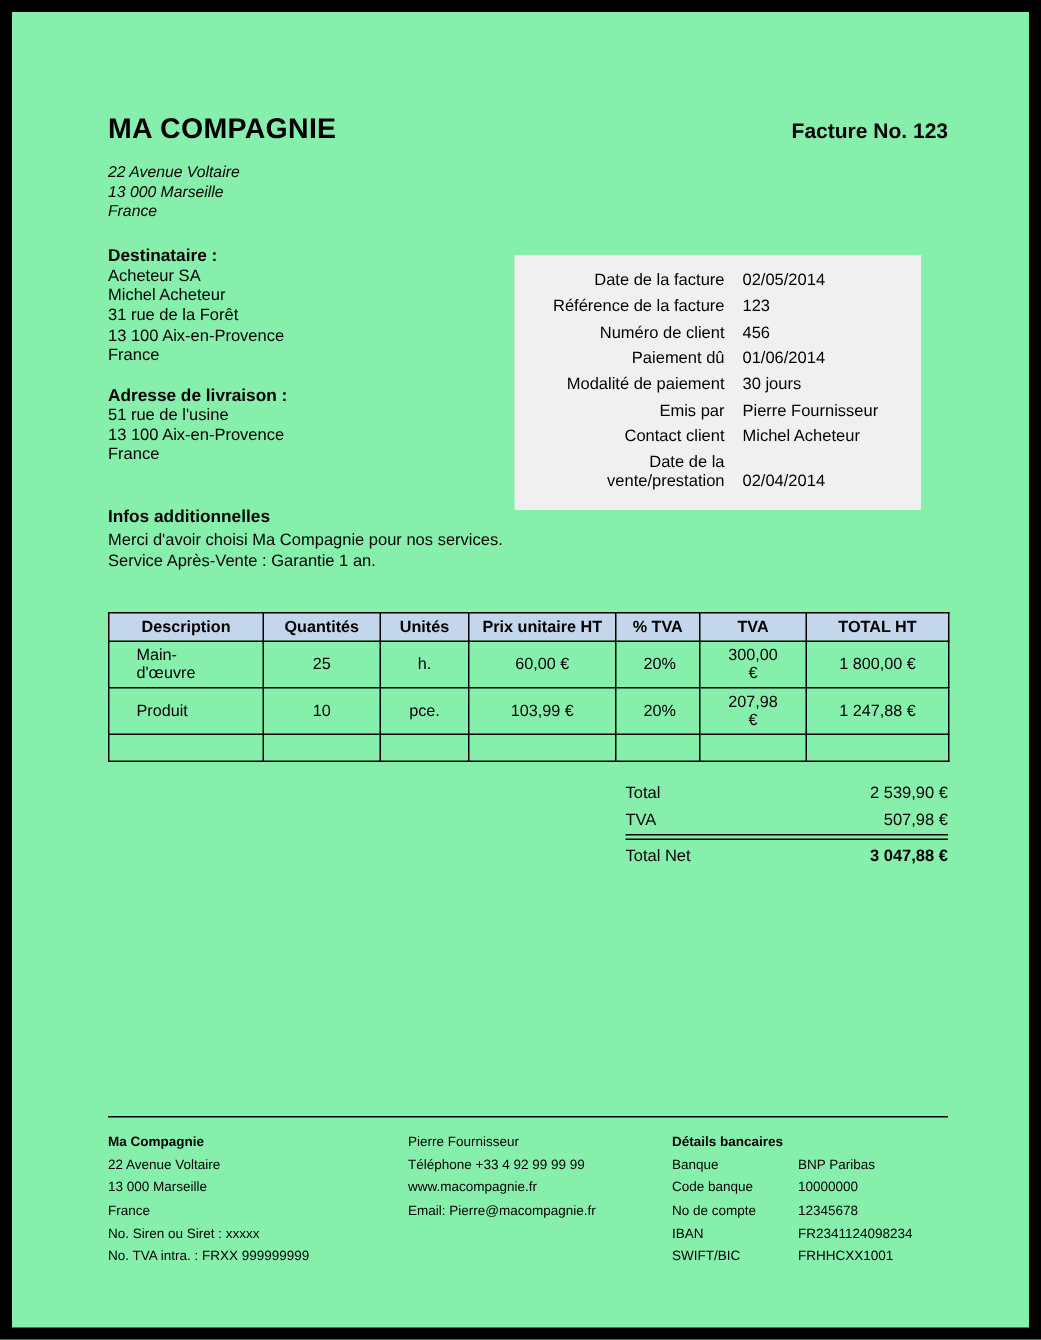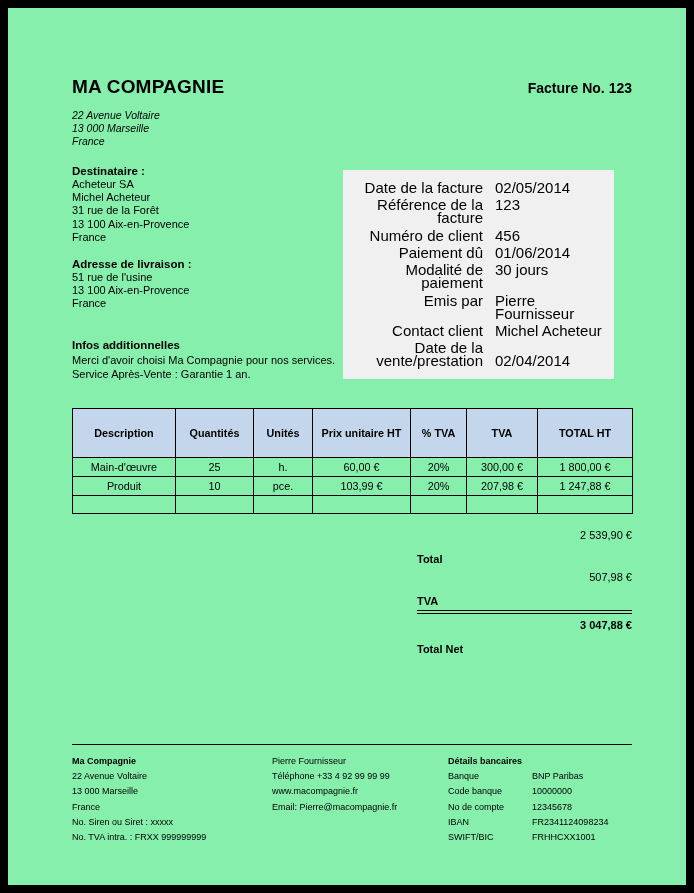--- a/index.html
+++ b/index.html
@@ -78,21 +78,21 @@
     position: absolute;
     right: 18px;
     top: 5px;
     width: 271px;
     background: #f0f0f0;
     padding: 9px 0 9px 0;
   }
   .detail-row {
     display: flex;
     align-items: flex-start;
-    font-size: 15px;
+    font-size: 11px;
     color: #000;
     line-height: 13px;
     padding: 2.2px 0;
   }
   .detail-label {
     width: 152px;
     text-align: right;
     padding-right: 12px;
     flex: 0 0 152px;
   }
@@ -118,30 +118,29 @@
   .items-wrap { margin-top: 26px; }
   table.items {
     width: 560px;
     border-collapse: collapse;
     table-layout: fixed;
   }
   table.items th,
   table.items td {
     border: 1px solid #000000;
     font-size: 10.8px;
-    padding: 3px 6px;
-    color: #000;
-    text-align: center;
+    padding: 3px 18px;
+    color: #000;
   }
   table.items thead th {
     background: #c3d6ec;
     font-weight: bold;
     text-align: center;
-    height: 33px;
-    padding: 18px 4px;
+    height: 19px;
+    padding: 2px 4px;
   }
   table.items tbody td { height: 18px; }
   td.c-desc  { text-align: left; }
   td.c-qty   { text-align: center; }
   td.c-unit  { text-align: center; }
   td.c-pu    { text-align: center; }
   td.c-tvap  { text-align: center; }
   td.c-tva   { text-align: center; }
   td.c-total { text-align: center; }
   tr.filler td { height: 133px; border-top: none; }
@@ -152,21 +151,21 @@
     margin-top: 12px;
     margin-left: 345px;
     width: 215px;
     font-size: 11px;
   }
   .tot-row {
     display: flex;
     justify-content: space-between;
     padding: 3px 0 3px 0;
   }
-  .tot-label { font-weight: bold; margin-top: 24px; }
+  .tot-label { font-weight: normal; }
   .tot-value { text-align: right; }
   .tot-row.tva { border-bottom: 1px solid #000; padding-bottom: 3px; }
   .tot-row.net {
     border-top: 1px solid #000;
     margin-top: 2px;
     padding-top: 5px;
     font-weight: bold;
   }
   .tot-row.net .tot-value { font-weight: bold; }
 

